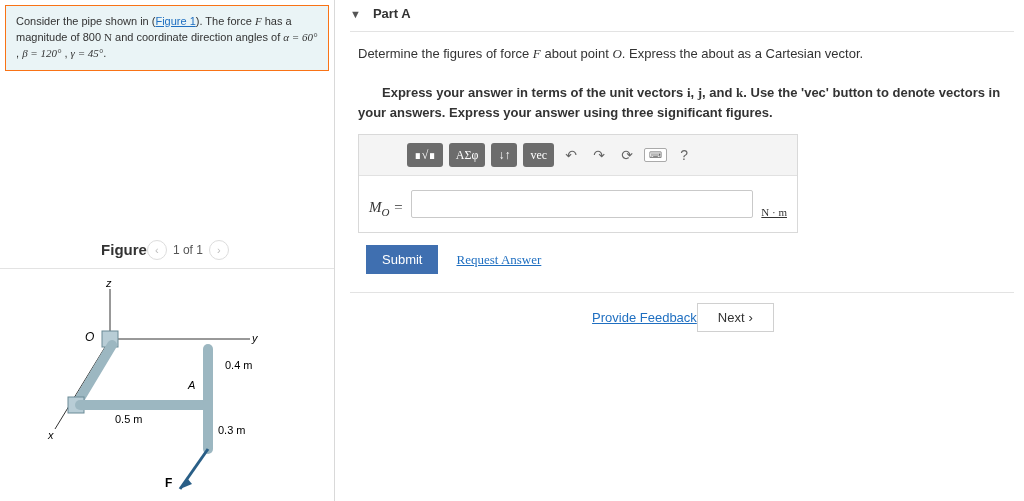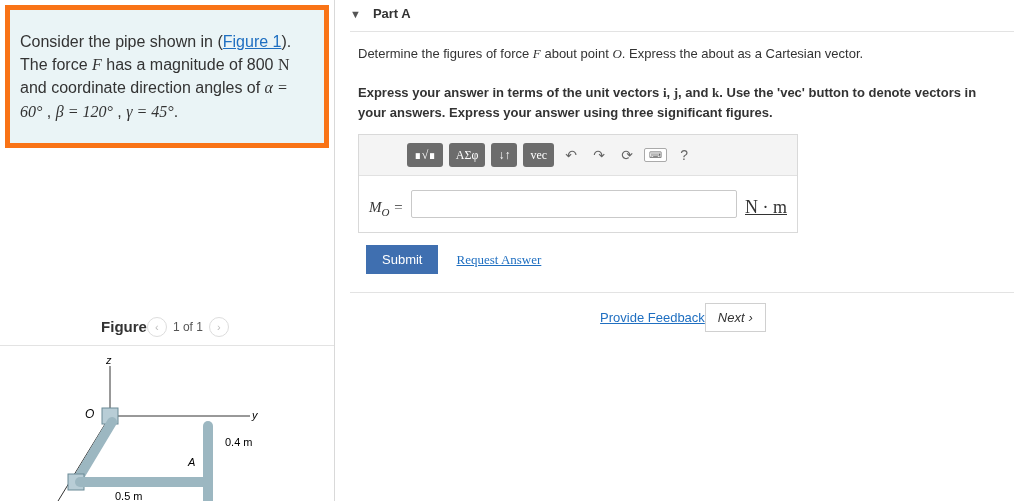--- a/index.html
+++ b/index.html
@@ -16,24 +16,24 @@
   .left-col {
     position: absolute;
     left: 0;
     top: 0;
     width: 335px;
     height: 100%;
     border-right: 1px solid #d9d9d9;
   }
   .problem-box {
     background: #eaf4f6;
-    border: 5px solid #f97316;
+    border: 1px solid #f97316;
     margin: 5px;
-    padding: 20px 10px;
-    font-size: 16px;
+    padding: 8px 10px;
+    font-size: 11px;
     line-height: 1.45;
   }
   .problem-box a { color: #1f6fc1; }
   .ital { font-style: italic; font-family: 'Times New Roman', serif; }
   .rmN { font-family: 'Times New Roman', serif; }
   .figure-header {
     display: flex;
     align-items: center;
     justify-content: center;
     padding: 4px 10px 8px 6px;
@@ -91,21 +91,21 @@
   .part-header .title {
     font-weight: bold;
     font-size: 13px;
   }
   .prompt {
     font-size: 13px;
     line-height: 1.5;
     margin: 4px 8px 12px 8px;
   }
   .prompt .ital { font-family: 'Times New Roman', serif; font-style: italic;}
-  .prompt b { font-weight: bold; }
+  .prompt b { font-weight: bold; margin-left: 24px; }
   .answer-area {
     border: 1px solid #d9d9d9;
     margin: 0 0 0 8px;
     width: 440px;
   }
   .toolbar {
     background: #f4f4f4;
     border-bottom: 1px solid #e1e1e1;
     padding: 8px 8px 8px 48px;
     display: flex;
@@ -153,21 +153,21 @@
   .eq-label sub { font-style: italic; font-size: 11px;}
   .eq-input {
     flex: 1;
     height: 28px;
     border: 1px solid #c9c9c9;
     border-radius: 2px;
     background: #fff;
   }
   .eq-unit {
     font-family: 'Times New Roman', serif;
-    font-size: 18px;
+    font-size: 11px;
     text-decoration: underline;
   }
   .submit-row {
     margin: 12px 0 0 8px;
     display: flex;
     align-items: center;
     gap: 18px;
     padding-left: 8px;
   }
   .submit-btn {
@@ -194,27 +194,26 @@
     padding: 0 0 0 2px;
   }
   .feedback-link {
     color: #1f6fc1;
     text-decoration: underline;
     font-size: 13px;
   }
   .next-btn {
     border: 1px solid #d0d0d0;
     background: #fff;
-    padding: 6px 12px;
+    padding: 6px 20px;
     font-size: 13px;
     color: #333;
     display: flex;
     align-items: center;
     gap: 4px;
-    font-style: italic;
   }
 </style>
 </head>
 <body>
 
 <div class="left-col">
   <div class="problem-box">
     <span>Consider the pipe shown in (</span><a href="#">Figure 1</a><span>). The force </span><span class="ital">F</span><span> has a magnitude of 800 </span><span class="rmN">N</span><span> and coordinate direction angles of </span><span class="ital">α = 60°</span><span> , </span><span class="ital">β = 120°</span><span> , </span><span class="ital">γ = 45°</span><span>.</span>
   </div>
 

